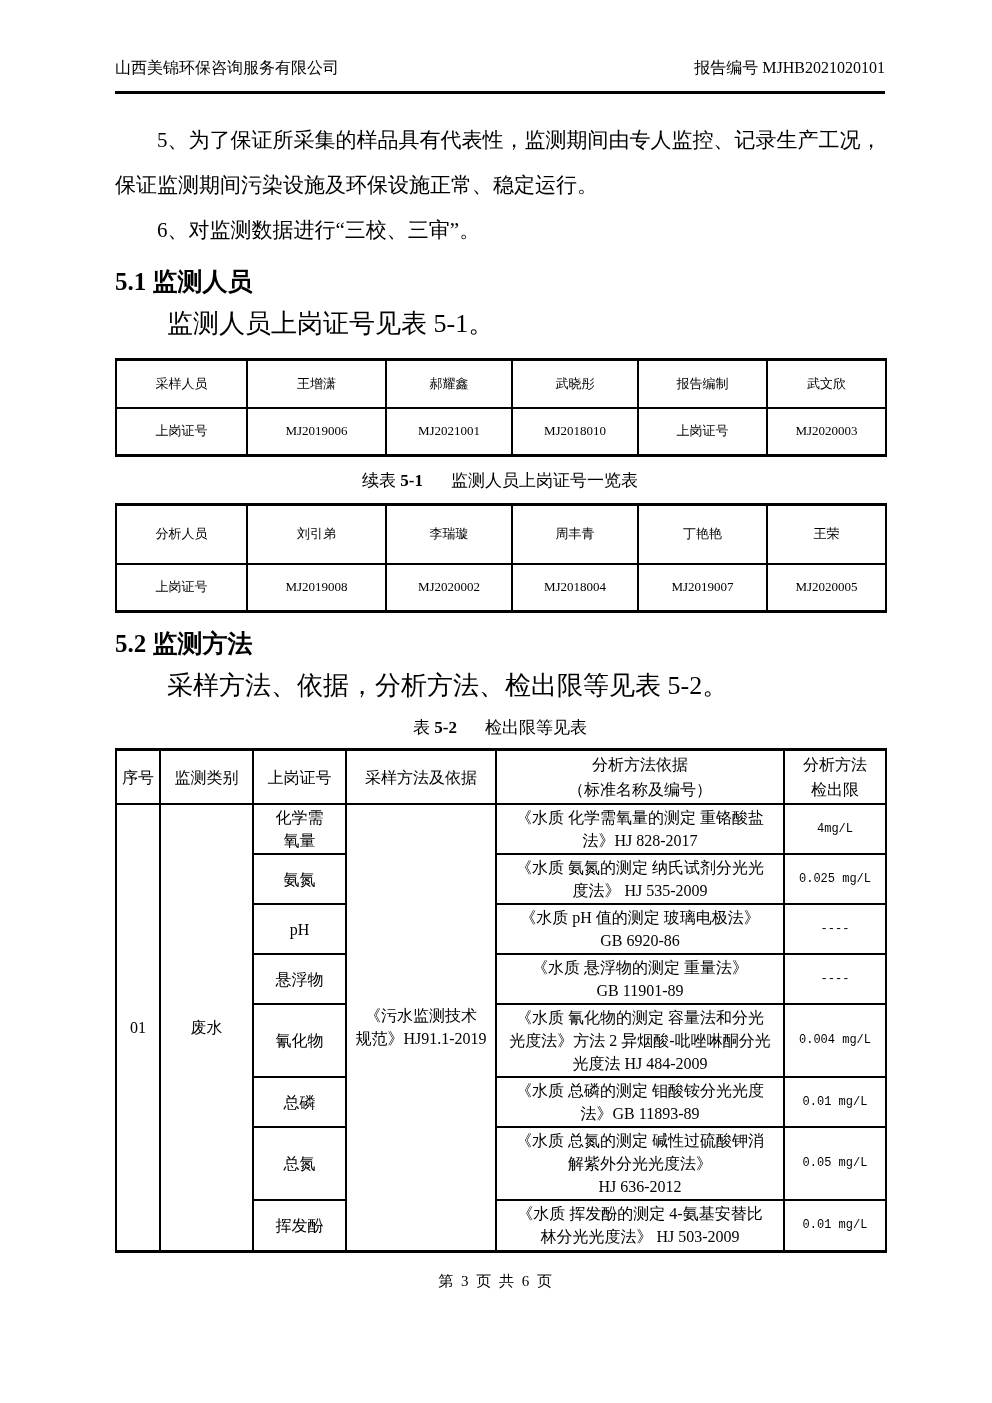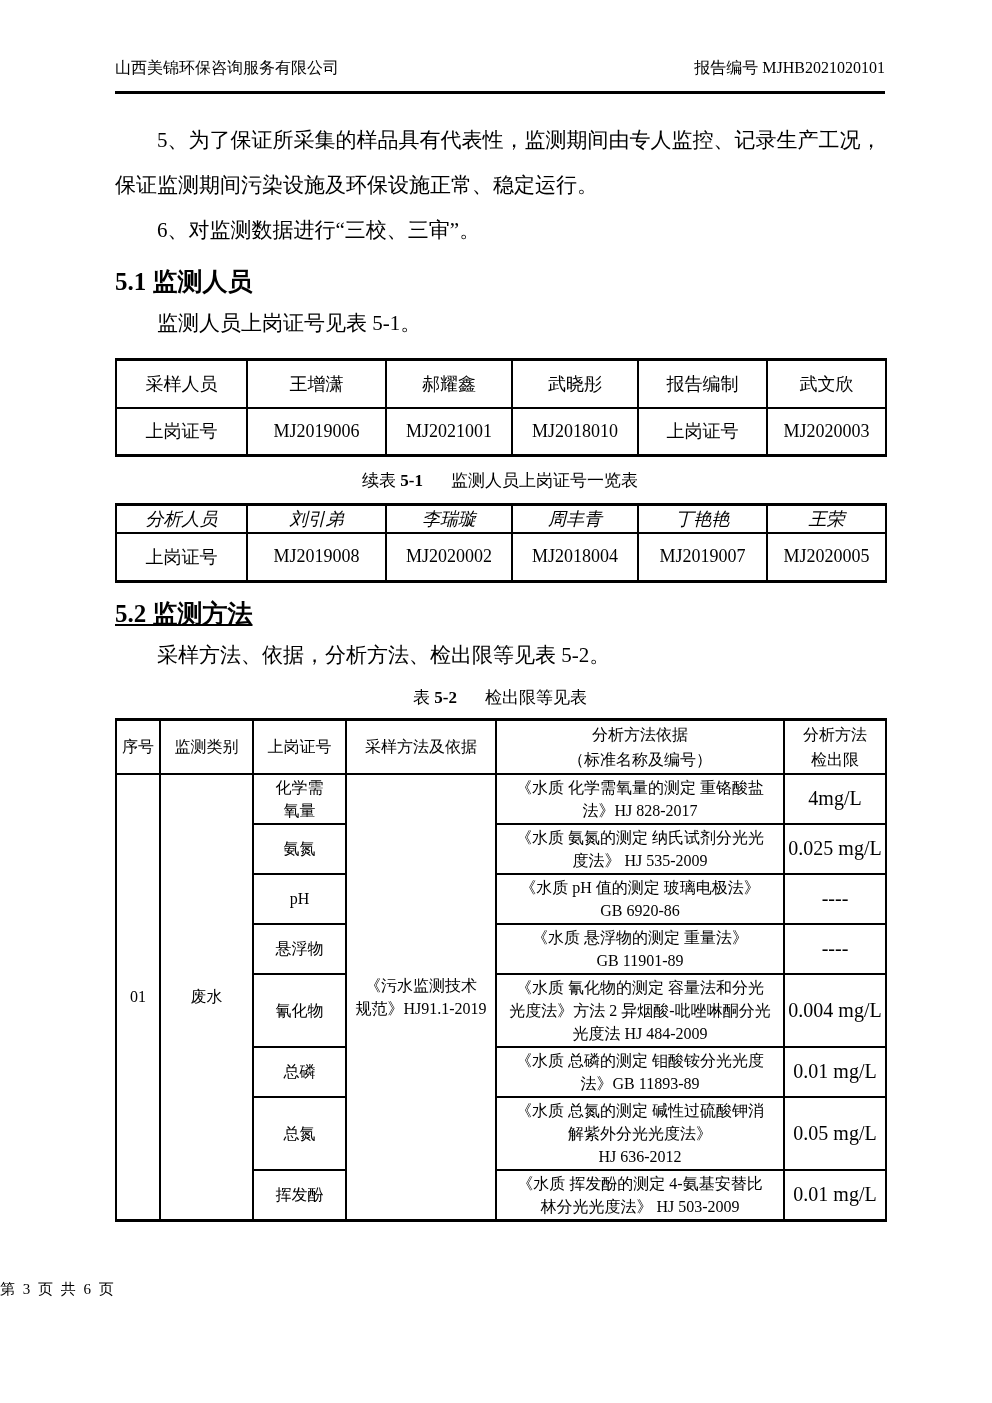--- a/index.html
+++ b/index.html
@@ -9,49 +9,49 @@
     font-family:"Liberation Serif","DejaVu Serif",serif;
     position:relative;margin:0 auto;overflow:hidden;
   }
   
   .doc-header{display:flex;justify-content:space-between;align-items:flex-start;
     border-bottom:3px solid #000;padding-bottom:13px;font-size:16px;line-height:20px;}
   
   .para{font-size:21px;line-height:45px;text-indent:2em;margin:0;}
   .p5{margin-top:24px;}
   .sec-heading{font-size:25px;font-weight:bold;margin:10px 0 0 0;line-height:38px;text-indent:0;}
-  .intro{font-size:21px;line-height:45px;text-indent:2em;margin:0;}
+  .intro{font-size:26px;line-height:45px;text-indent:2em;margin:0;}
   
   .tcaption{text-align:center;font-size:17px;line-height:28px;margin-top:8px;}
   .tcaption .num{font-weight:bold;}
   .tcaption .ttl{margin-left:28px;}
   
   table{border-collapse:collapse;table-layout:fixed;width:770px;}
   td,th{border:2px solid #000;text-align:center;vertical-align:middle;
     font-weight:normal;padding:1px 2px;overflow:hidden;}
-  .ptable{margin-top:12px;border-top:3px solid #000;border-bottom:3px solid #000;font-size:18px;}
+  .ptable{margin-top:12px;border-top:3px solid #000;border-bottom:3px solid #000;font-size:13px;}
   .ptable tr{height:48px;}
   .ptable-b{margin-top:8px;}
-  .ptable-b tr.r1{height:28px;font-style:italic;}
+  .ptable-b tr.r1{height:59px;}
   
   .mtable{margin-top:6px;border-top:3px solid #000;border-bottom:3px solid #000;font-size:16px;}
   .mtable th{font-size:16px;line-height:25px;white-space:pre-line;}
   .mtable td{line-height:23px;white-space:pre-line;}
-  .mtable .limit{font-size:20px;}
+  .mtable .limit{font-size:12px;font-family:Liberation Mono, monospace;}
   .mtable tr.hrow{height:52px;}
   .mtable tr.r1{height:47px;}
   .mtable tr.r2{height:47px;}
   .mtable tr.r3{height:43px;}
   .mtable tr.r4{height:45px;}
   .mtable tr.r5{height:70px;}
   .mtable tr.r6{height:44px;}
   .mtable tr.r7{height:63px;}
   .mtable tr.r8{height:51px;}
   
-  .doc-footer{position:absolute;left:0;right:0;bottom:104px;text-align:left;
+  .doc-footer{position:absolute;left:0;right:0;bottom:112px;text-align:center;
     font-size:15px;letter-spacing:2px;}
 </style>
 </head>
 <body>
 
 <div class="page">
 
   <div class="doc-header">
     <span>山西美锦环保咨询服务有限公司</span>
     <span>报告编号 MJHB2021020101</span>
@@ -119,21 +119,21 @@
       <td>上岗证号</td>
       <td>MJ2019008</td>
       <td>MJ2020002</td>
       <td>MJ2018004</td>
       <td>MJ2019007</td>
       <td>MJ2020005</td>
     </tr>
   </tbody>
     </table>
 
-  <h2 class="sec-heading" style="margin-top:12px;text-decoration:underline;">5.2 监测方法</h2>
+  <h2 class="sec-heading" style="margin-top:12px;">5.2 监测方法</h2>
   <p class="intro">采样方法、依据，分析方法、检出限等见表 5-2。</p>
 
   <div class="tcaption" style="margin-top:6px;">
     <span>表 </span><span class="num">5-2</span><span class="ttl">检出限等见表</span>
   </div>
 
   <table class="mtable">
     <colgroup>
         <col style="width:44px">
         <col style="width:93px">

